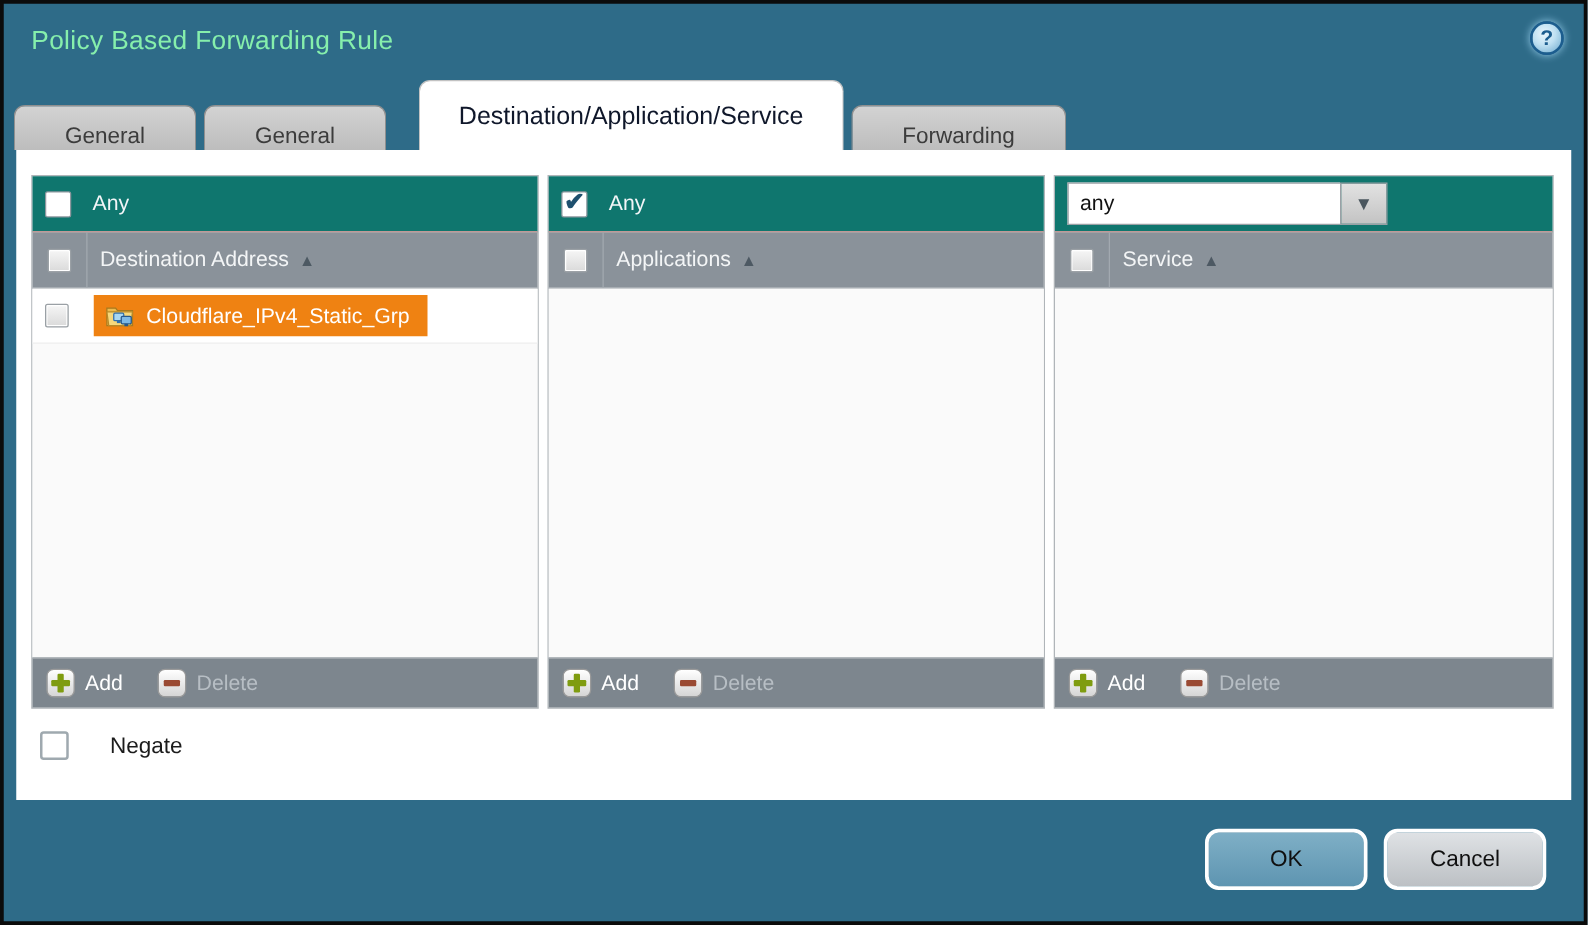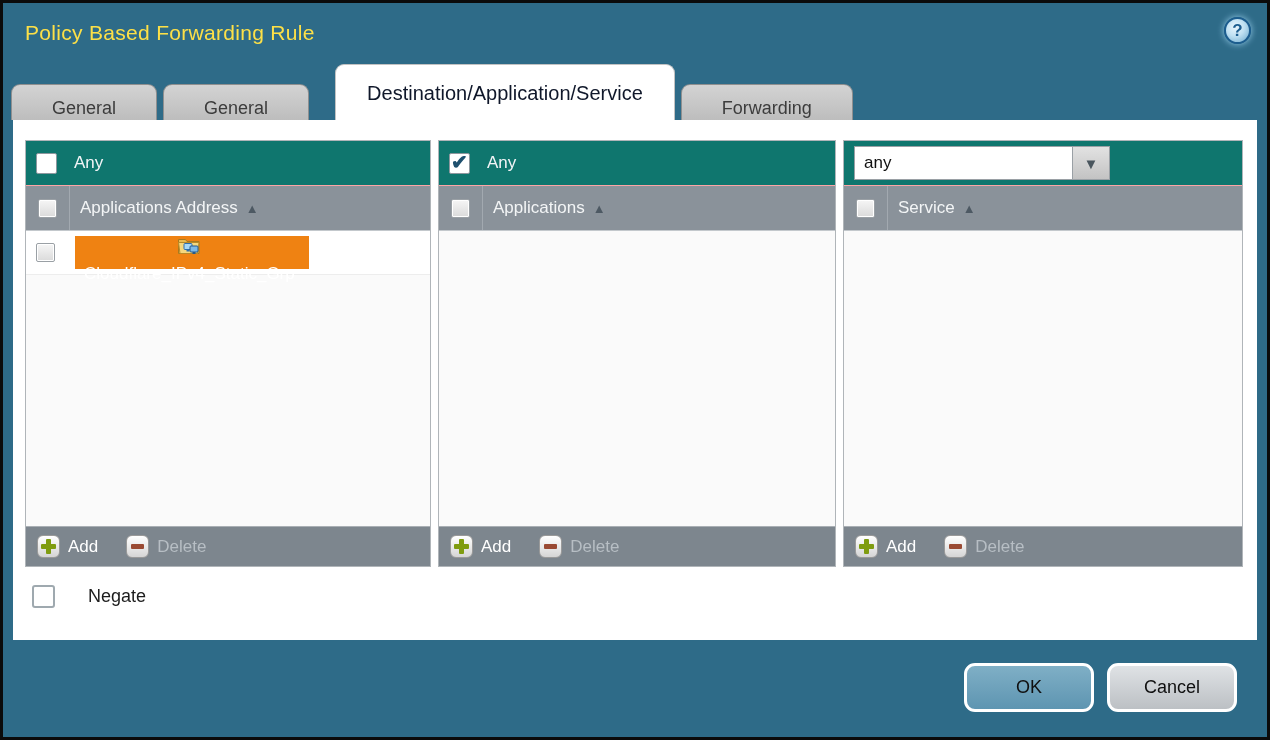--- a/index.html
+++ b/index.html
@@ -9,21 +9,21 @@
   .dialog {
     width: 1270px; height: 740px;
     background: #2e6b88;
     border: 3px solid #0b0b0b;
     position: relative;
     overflow: hidden;
   }
 
   
   .titlebar { height: 60px; display: flex; align-items: center; padding-left: 22px; position: relative; }
-  .titlebar .title { color: #fde047; font-size: 21px; letter-spacing: .3px; }
+  .titlebar .title { color: #86efac; font-size: 21px; letter-spacing: .3px; }
   .help-icon {
     position: absolute; top: 14px; right: 16px;
     width: 27px; height: 27px; border-radius: 50%;
     background: radial-gradient(circle at 40% 35%, #eaf6fd 0%, #bfe0f2 45%, #6aa8cc 100%);
     border: 2px solid #1c5d8f;
     box-shadow: 0 0 7px rgba(170,225,255,.85);
     color: #1c5d8f; font-weight: bold; font-size: 17px;
     display: flex; align-items: center; justify-content: center;
     cursor: pointer;
   }
@@ -77,21 +77,20 @@
 
   .list { flex: 1; background: #fafafa; overflow: hidden; }
 
   .list-row { display: flex; align-items: center; height: 44px; padding-left: 10px; border-bottom: 1px solid #ededed; background:#fff; }
   .item-pill {
     margin-left: 20px;
     display: flex; align-items: center; gap: 9px;
     background: #ef8212; color: #ffffff;
     font-size: 17px; height: 33px; padding: 0 14px 0 9px;
     cursor: pointer;
-    flex-direction: column;
   }
 
   .footer-bar {
     flex: none; height: 40px; background: #7d868e;
     display: flex; align-items: center; gap: 28px; padding: 0 11px;
     border-top: 1px solid #a9afb4;
     font-size: 17px;
   }
   .tool-btn { display: flex; align-items: center; gap: 8px; cursor: pointer; text-align: center; }
   .tool-btn .btn-face {
@@ -188,21 +187,21 @@
 
       <div class="col col-destination">
         <div class="any-row">
           <span class="cb cb-white"></span>
           <span class="lbl">Any</span>
         </div>
         <div class="sub-header">
           <span class="cb-cell">
             <span class="cb cb-gray"></span>
           </span>
-          <span class="hdr-lbl">Applications Address</span>
+          <span class="hdr-lbl">Destination Address</span>
           <span class="sort-arrow">▲</span>
         </div>
         <div class="list">
           <div class="list-row">
             <span class="cb cb-gray"></span>
             <span class="item-pill">
               <svg class="ag-icon" width="24" height="19" viewBox="0 0 24 19">
                 <path d="M1.5 3.5h7l1.5 2h12v12h-20.5z" fill="#ecbb4e" stroke="#a87a1e" stroke-width="1"></path>
                 <path d="M1.5 6.5h20.5l-1.5 11H3z" fill="#f6d87c" stroke="#b98a28" stroke-width="1"></path>
                 <rect x="7" y="7.5" width="8" height="6" rx="1" fill="#a8d8f4" stroke="#2f6fae" stroke-width="1"></rect>

